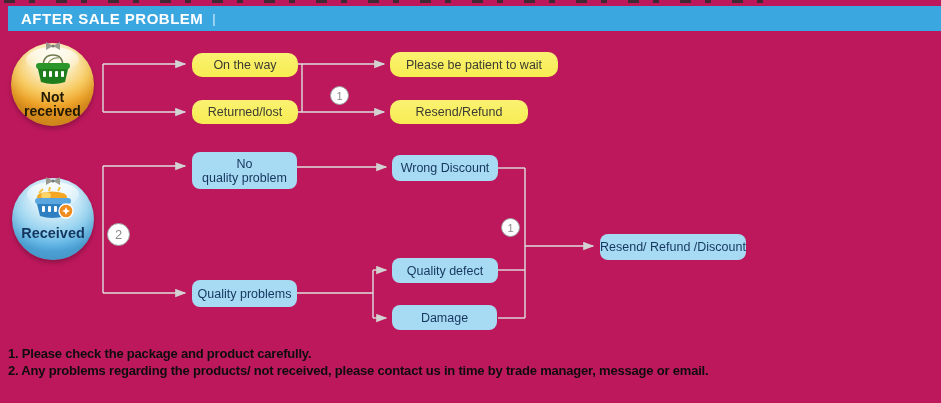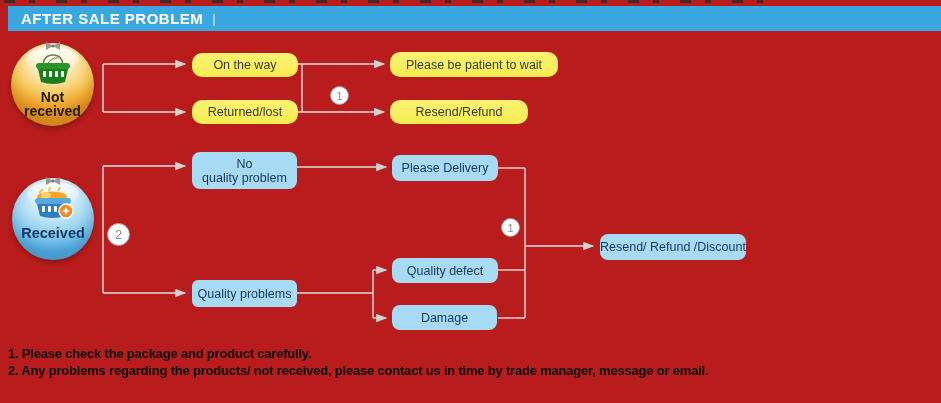--- a/index.html
+++ b/index.html
@@ -1,16 +1,16 @@
 <!DOCTYPE html>
 <html><head>
 <meta charset="utf-8">
 <style>
   html,body{margin:0;padding:0;background:#fff;}
-  .stage{position:relative;width:941px;height:403px;background:#b91c1c;overflow:hidden;
+  .stage{position:relative;width:941px;height:403px;background:#be185d;overflow:hidden;
          font-family:"Liberation Sans",sans-serif;}
   .top-dashes{position:absolute;left:4px;top:0;width:760px;height:3px;opacity:.85;
     background:repeating-linear-gradient(90deg,#2b2b2b 0 11px,transparent 11px 25px,#2b2b2b 25px 31px,transparent 31px 52px);}
   
   .header{position:absolute;left:8px;top:6px;right:0;height:25px;background:#3BA7E0;
           display:flex;align-items:center;padding-left:13px;gap:9px;}
   .header .title{color:#ffffff;font-weight:bold;font-size:15px;letter-spacing:.5px;}
   .header .divider{color:#d8effb;font-size:13px;}
   .header .subtitle{color:#f4fbff;font-size:11.5px;letter-spacing:.7px;}
   
@@ -30,21 +30,21 @@
   
   .node{position:absolute;display:flex;align-items:center;justify-content:center;text-align:center;
         font-size:12.5px;line-height:1.12;white-space:pre-line;}
   .yellow{background:linear-gradient(180deg,#FAF272 0%,#F7EC52 100%);border-radius:10px;color:#3b3b33;}
   .blue{background:#A7DAF3;border-radius:8px;color:#16365D;}
   .n-ontheway{left:192px;top:53px;width:106px;height:24px;}
   .n-returned{left:192px;top:100px;width:106px;height:24px;}
   .n-patient{left:390px;top:52px;width:168px;height:25px;}
   .n-resendrefund{left:390px;top:100px;width:138px;height:24px;}
   .n-noquality{left:192px;top:152px;width:105px;height:37px;}
-  .n-qualityproblems{left:192px;top:280px;width:105px;height:27px;border-radius:6px;}
+  .n-qualityproblems{left:192px;top:280px;width:105px;height:27px;}
   .n-wrongdelivery{left:392px;top:155px;width:106px;height:26px;}
   .n-qualitydefect{left:392px;top:258px;width:106px;height:25px;}
   .n-damage{left:392px;top:305px;width:105px;height:25px;}
   .n-resolution{left:600px;top:234px;width:146px;height:26px;}
   
   .stepc{position:absolute;border:1px solid #9c9c9c;color:#8a8a8a;border-radius:50%;background:#fff;
          display:flex;align-items:center;justify-content:center;}
   .c1a{left:330px;top:86px;width:17px;height:17px;font-size:11px;}
   .c2{left:107px;top:223px;width:21px;height:21px;font-size:13px;}
   .c1b{left:501px;top:218px;width:17px;height:17px;font-size:11px;}
@@ -147,21 +147,21 @@
   </div>
 
   <div class="node yellow n-ontheway">On the way</div>
   <div class="node yellow n-returned">Returned/lost</div>
   <div class="node yellow n-patient">Please be patient to wait</div>
   <div class="node yellow n-resendrefund">Resend/Refund</div>
 
   <div class="node blue n-noquality">No
 quality problem</div>
   <div class="node blue n-qualityproblems">Quality problems</div>
-  <div class="node blue n-wrongdelivery">Please Delivery</div>
+  <div class="node blue n-wrongdelivery">Wrong Discount</div>
   <div class="node blue n-qualitydefect">Quality defect</div>
   <div class="node blue n-resolution">Resend/ Refund /Discount</div>
   <div class="node blue n-damage">Damage</div>
 
   <div class="stepc c1a">1</div>
   <div class="stepc c2">2</div>
   <div class="stepc c1b">1</div>
 
   <div class="notes">
     <div>1. Please check the package and product carefully.</div>

